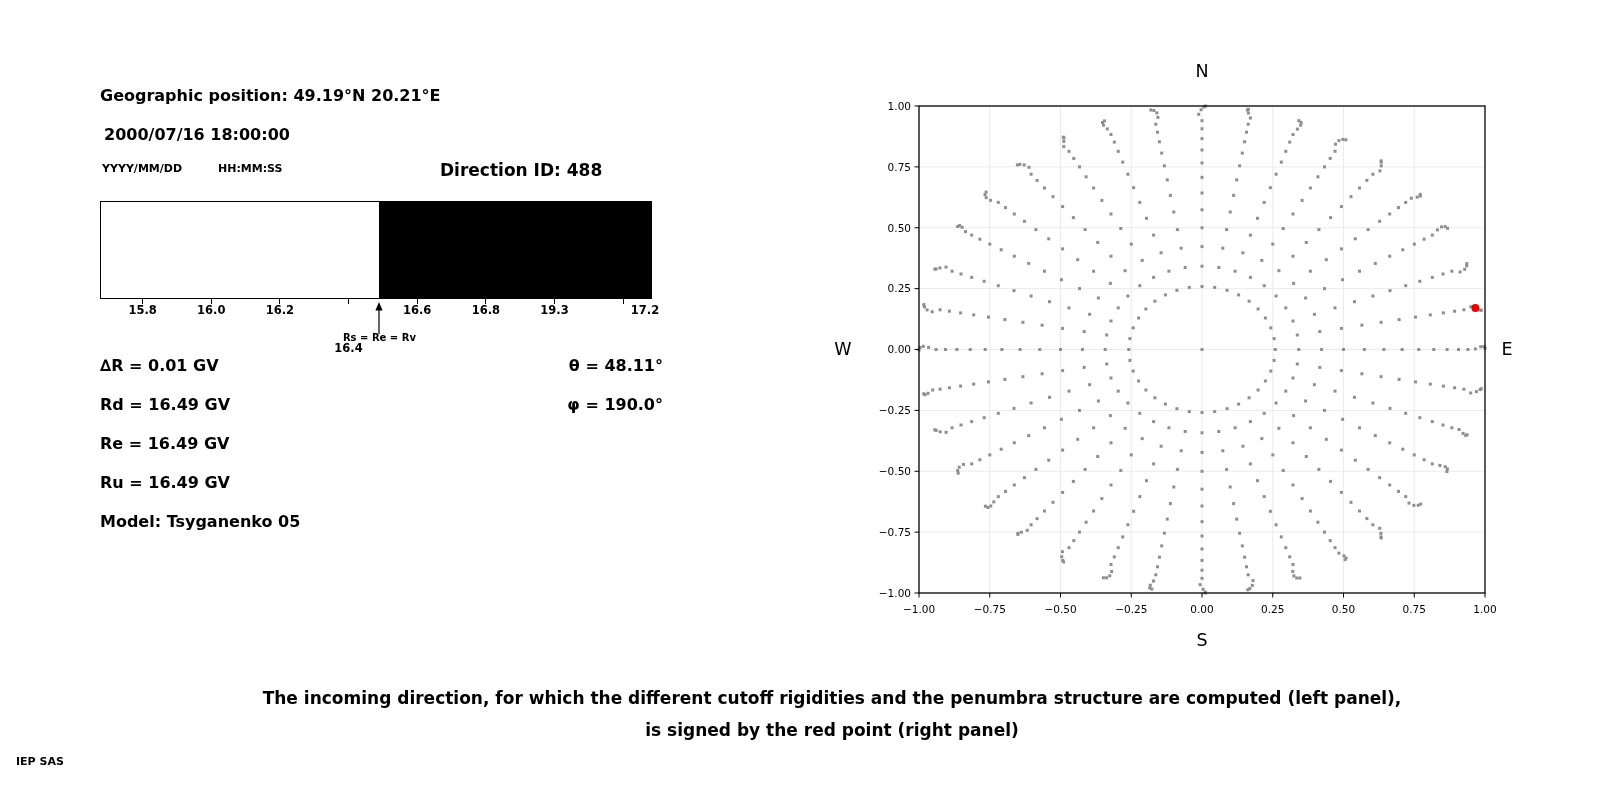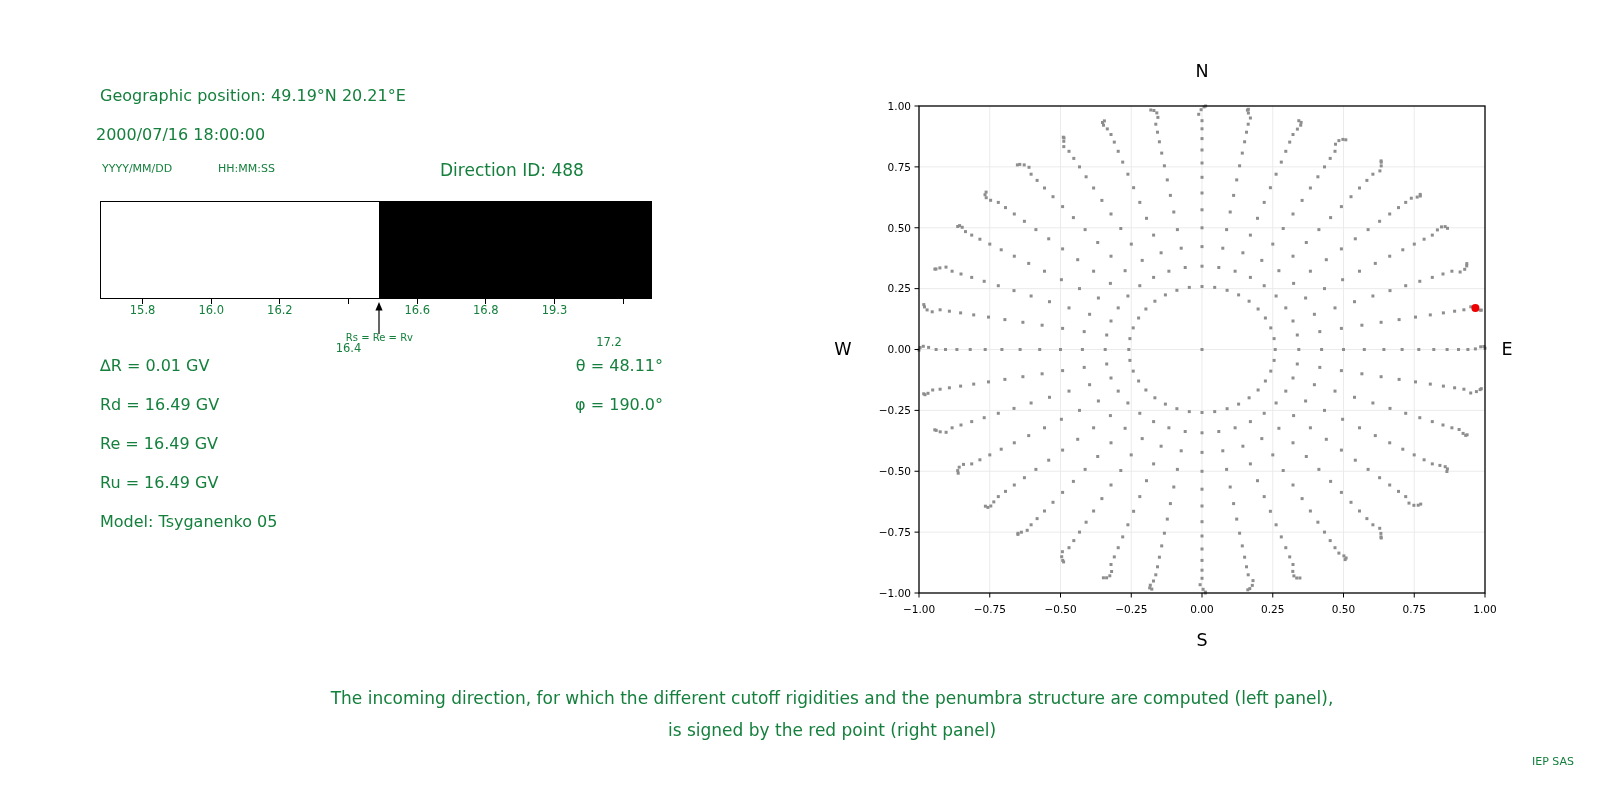--- a/index.html
+++ b/index.html
@@ -1,36 +1,36 @@
 <!DOCTYPE html>
 <html><head>
 <meta charset="utf-8">
 <style>
   html,body{margin:0;padding:0;background:#ffffff;}
   #stage{position:relative;width:1600px;height:800px;background:#fff;overflow:hidden;
          font-family:"DejaVu Sans",sans-serif;color:#000;}
-  .t{position:absolute;white-space:nowrap;color:#15803d;line-height:1.15;}
+  .t{position:absolute;white-space:nowrap;color:#000000;line-height:1.15;font-weight:bold;}
   .geo{left:100px;top:87px;font-size:16px;}
-  .dt{left:96px;top:126px;font-size:16px;}
+  .dt{left:104px;top:126px;font-size:16px;}
   .hint{font-size:11px;top:163px;}
   .hd{left:102px;}
   .ht{left:218px;}
   .dirid{left:440px;top:161px;font-size:17px;}
   #penumbra-bar{position:absolute;left:100px;top:201px;width:552px;height:98px;
                 border:1.3px solid #000;background:#fff;box-sizing:border-box;}
   #bar-black{position:absolute;top:0;height:100%;}
   .bar-tick-mark{position:absolute;width:1px;height:5px;background:#000;top:299px;}
   .bar-tick-label{position:absolute;top:304px;width:40px;text-align:center;font-size:11.5px;}
   #arrow-svg{position:absolute;top:301px;}
   .rslabel{top:332px;width:120px;text-align:center;font-size:10px;}
   .val{left:100px;font-size:16px;}
   .vR{left:500px;width:163px;text-align:right;font-size:16px;}
   #dir-plot{position:absolute;left:800px;top:30px;}
   .cap{left:0;width:1586px;text-align:center;font-size:17px;margin-left:39px;}
-  .credit{left:0;width:1574px;text-align:right;font-size:11px;}
+  .credit{left:16px;width:1574px;text-align:left;font-size:11px;}
 </style>
 </head>
 <body>
 
 <div id="stage">
 
   <div class="t geo">Geographic position: 49.19°N 20.21°E</div>
   <div class="t dt">2000/07/16 18:00:00</div>
   <div class="t hint hd">YYYY/MM/DD</div>
   <div class="t hint ht">HH:MM:SS</div>
@@ -48,21 +48,21 @@
       <div class="t bar-tick-label" style="left: 259.881px;">16.2</div>
       <div class="bar-tick-mark" style="left: 348.037px;"></div>
       <div class="t bar-tick-label" style="left: 328.537px; margin-top: 38px;">16.4</div>
       <div class="bar-tick-mark" style="left: 416.694px;"></div>
       <div class="t bar-tick-label" style="left: 397.194px; text-align: center;">16.6</div>
       <div class="bar-tick-mark" style="left: 485.351px;"></div>
       <div class="t bar-tick-label" style="left: 465.851px;">16.8</div>
       <div class="bar-tick-mark" style="left: 554.007px;"></div>
       <div class="t bar-tick-label" style="left: 534.507px;">19.3</div>
       <div class="bar-tick-mark" style="left: 622.664px;"></div>
-      <div class="t bar-tick-label" style="left: 589px; margin-top: 32px;">17.2</div>
+      <div class="t bar-tick-label" style="left: 625px;">17.2</div>
     </div>
 
   <svg id="arrow-svg" width="18" height="36" style="left: 370.433px;">
     <line x1="9" y1="33" x2="9" y2="7" stroke="#000" stroke-width="1.2"></line>
     <polygon points="9,1 5.4,9.5 12.6,9.5" fill="#000"></polygon>
   </svg>
   <div class="t rslabel" id="rs-label" style="left: 319.433px;">Rs = Re = Rv</div>
 
   <div class="t val" style="top:357px">∆R = 0.01 GV</div>
   <div class="t val" style="top:396px">Rd = 16.49 GV</div>

